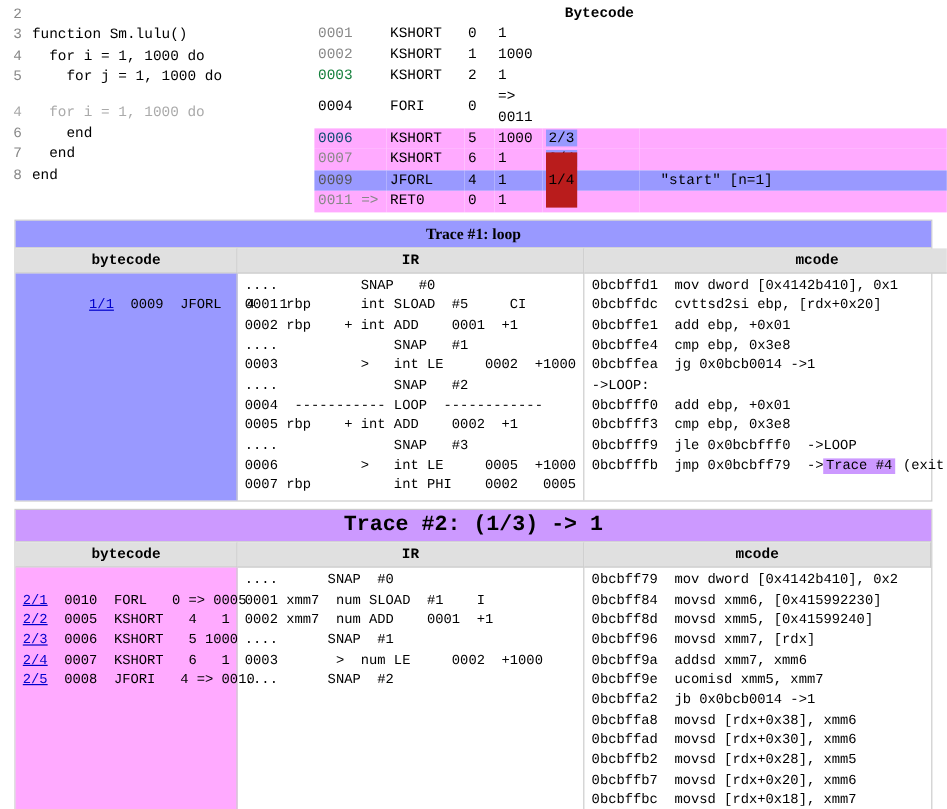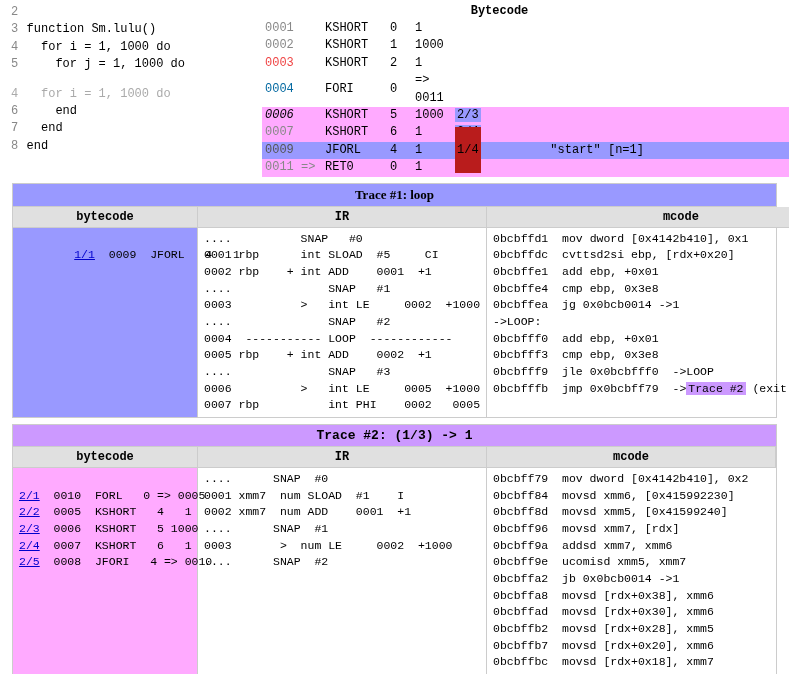--- a/index.html
+++ b/index.html
@@ -22,21 +22,21 @@
       font-weight: bold;
       padding: 3px;
       font-size: 13px;
       font-family: Liberation Serif, serif;
     }
     .trace-header-2 {
       background: #cc99ff;
       text-align: center;
       font-weight: bold;
       padding: 3px;
-      font-size: 13px;
+      font-size: 18px;
     }
     .trace-col-header {
       background: #e0e0e0;
       text-align: center;
       font-weight: bold;
       padding: 3px;
       border-bottom: 1px solid #ccc;
       border-right: 1px solid #ccc;
     }
     .trace-col-header:last-child { border-right: none; }
@@ -138,37 +138,37 @@
         </tr>
         <tr>
           <td style="color:#888;">0002</td>
           <td>KSHORT</td>
           <td>1</td>
           <td>1000</td>
           <td></td>
           <td></td>
         </tr>
         <tr>
-          <td style="color:#ef4444;">0003</td>
+          <td style="color:#15803d;">0003</td>
           <td>KSHORT</td>
           <td>2</td>
           <td>1</td>
           <td></td>
           <td></td>
         </tr>
         <tr>
-          <td style="color:#0369a1;">0004</td>
+          <td style="color:#000000;">0004</td>
           <td>FORI</td>
           <td>0</td>
           <td>=&gt; 0011</td>
           <td></td>
           <td></td>
         </tr>
         <tr style="background:#ffaaff;">
-          <td style="color:#000000;font-style:italic;">0006</td>
+          <td style="color:#0c4a6e;">0006</td>
           <td>KSHORT</td>
           <td>5</td>
           <td>1000</td>
           <td><span style="background:#9999ff;padding:0 2px;">2/3</span></td>
           <td></td>
         </tr>
         <tr style="background:#ffaaff;">
           <td style="color:#888;">0007</td>
           <td>KSHORT</td>
           <td>6</td>
@@ -222,21 +222,21 @@
 
       <div class="trace-col-body">0bcbffd1  mov dword [0x4142b410], 0x1
 0bcbffdc  cvttsd2si ebp, [rdx+0x20]
 0bcbffe1  add ebp, +0x01
 0bcbffe4  cmp ebp, 0x3e8
 0bcbffea  jg 0x0bcb0014 -&gt;1
 -&gt;LOOP:
 0bcbfff0  add ebp, +0x01
 0bcbfff3  cmp ebp, 0x3e8
 0bcbfff9  jle 0x0bcbfff0  -&gt;LOOP
-0bcbfffb  jmp 0x0bcbff79  -&gt;<span class="link-trace2">Trace #2</span> (exit 1/3 [n=10])</div>
+0bcbfffb  jmp 0x0bcbff79  -&gt;<span class="link-trace2">Trace #4</span> (exit 1/3 [n=10])</div>
     </div>
   </div>
 
   <div class="trace-section">
     <div class="trace-header-2">Trace #2: (1/3) -&gt; 1</div>
     <div style="display:grid; grid-template-columns: 185px 1fr 1fr; border-top:1px solid #ccc;">
       <div class="trace-col-header">bytecode</div>
       <div class="trace-col-header">IR</div>
       <div class="trace-col-header">mcode</div>
 

